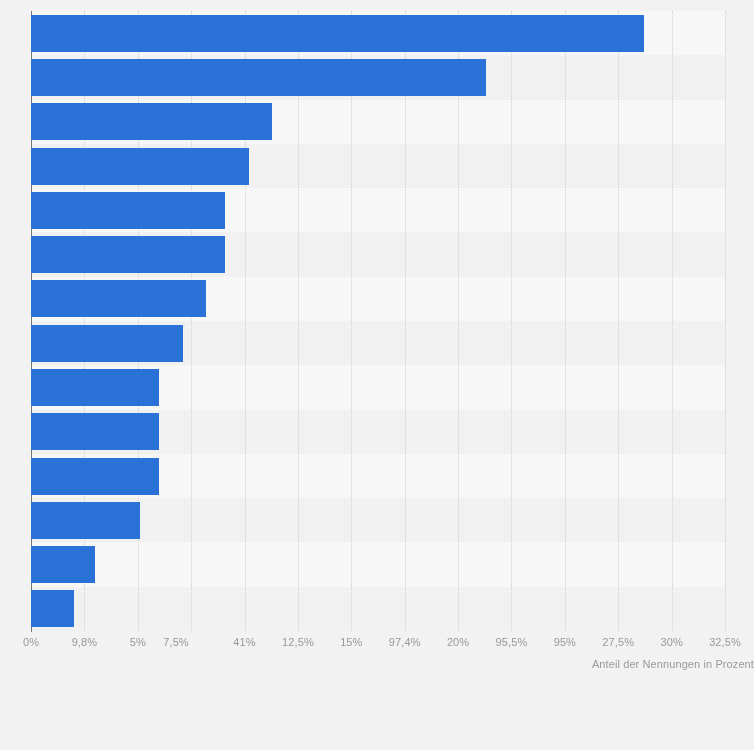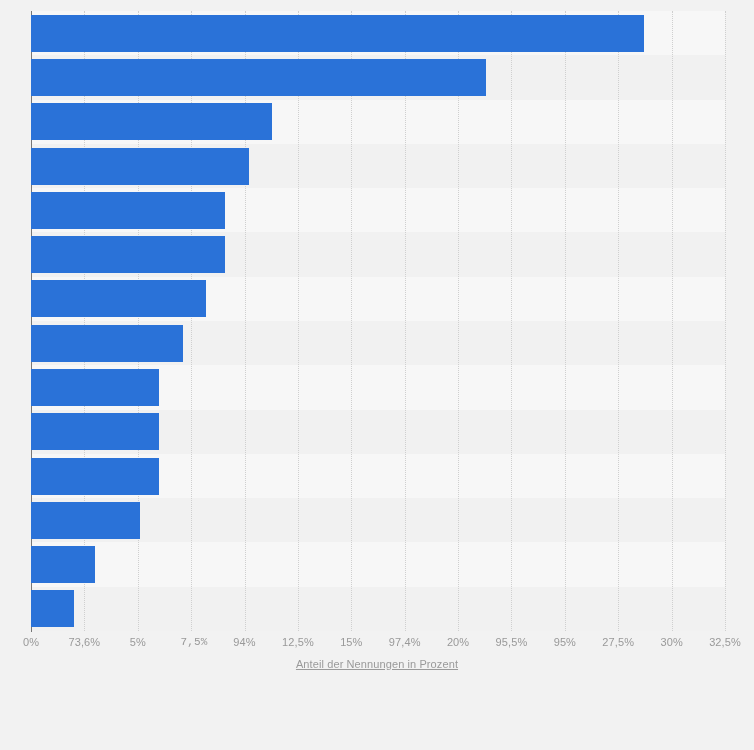--- a/index.html
+++ b/index.html
@@ -81,25 +81,24 @@
     white-space: nowrap;
     transform: translateX(-50%);
     letter-spacing: 0.1px;
   }
 
   #x-axis-title {
     position: absolute;
     left: 0;
     top: 658px;
     width: 754px;
-    text-align: center;
+    text-align: right;
     font-size: 11px;
     color: #9a9a9a;
     letter-spacing: 0.1px;
-    text-decoration: underline;
   }
 </style>
 </head>
 <body>
 
 <div id="chart-root">
 
   <div id="plot-area">
     <div id="bands">
         <div class="row-band" style="top: 0px; height: 44.2857px;"></div>
@@ -146,24 +145,24 @@
         <div class="bar" title="6%" style="left: 0px; top: 402.214px; width: 128.123px; background: rgb(42, 114, 216);"></div>
         <div class="bar" title="6%" style="left: 0px; top: 446.5px; width: 128.123px; background: rgb(42, 114, 216);"></div>
         <div class="bar" title="5.1%" style="left: 0px; top: 490.786px; width: 108.905px; background: rgb(42, 114, 216);"></div>
         <div class="bar" title="3%" style="left: 0px; top: 535.071px; width: 64.0615px; background: rgb(42, 114, 216);"></div>
         <div class="bar" title="2%" style="left: 0px; top: 579.357px; width: 42.7077px; background: rgb(42, 114, 216);"></div>
       </div>
   </div>
 
   <div id="x-tick-labels">
       <div class="tick-label" style="left: 31px;">0%</div>
-      <div class="tick-label" style="left: 84.3846px;">73,6%</div>
+      <div class="tick-label" style="left: 84.3846px;">9,8%</div>
       <div class="tick-label" style="left: 137.769px;">5%</div>
-      <div class="tick-label" style="left: 194px; font-family: Liberation Mono, monospace;">7,5%</div>
-      <div class="tick-label" style="left: 244.538px;">94%</div>
+      <div class="tick-label" style="left: 176px;">7,5%</div>
+      <div class="tick-label" style="left: 244.538px;">41%</div>
       <div class="tick-label" style="left: 297.923px;">12,5%</div>
       <div class="tick-label" style="left: 351.308px; text-align: center;">15%</div>
       <div class="tick-label" style="left: 404.692px;">97,4%</div>
       <div class="tick-label" style="left: 458.077px;">20%</div>
       <div class="tick-label" style="left: 511.462px;">95,5%</div>
       <div class="tick-label" style="left: 564.846px;">95%</div>
       <div class="tick-label" style="left: 618.231px;">27,5%</div>
       <div class="tick-label" style="left: 671.615px; text-align: center;">30%</div>
       <div class="tick-label" style="left: 725px;">32,5%</div>
     </div>

